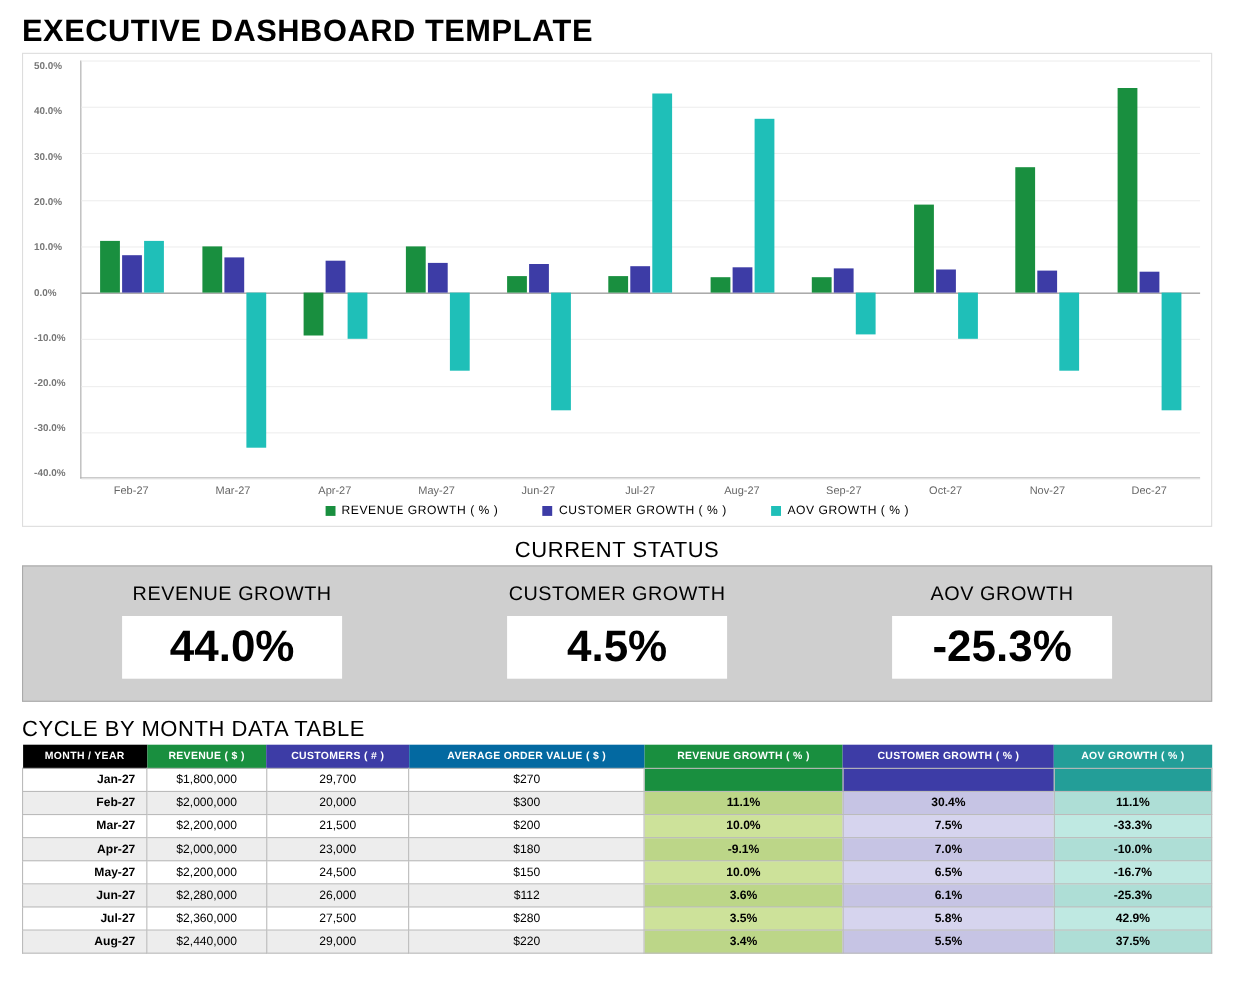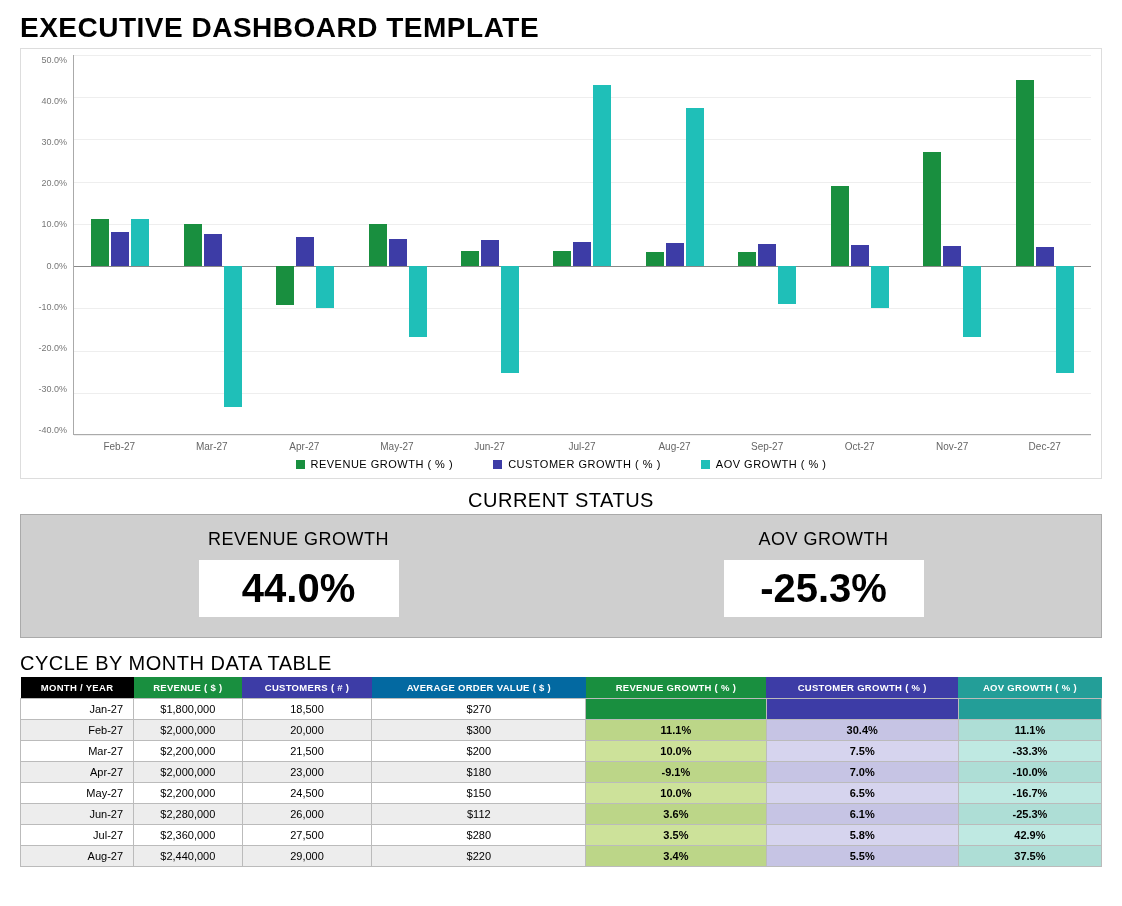--- a/index.html
+++ b/index.html
@@ -20,24 +20,25 @@
   .chart-section { border: 1px solid #ddd; padding: 6px 10px 8px 10px; }
   .chart-title { text-align: center; font-size: 18px; letter-spacing: 0.5px; margin-bottom: 4px; }
 
   .chart-wrap { display: flex; }
   .y-axis {
     display: flex;
     flex-direction: column;
     justify-content: space-between;
     font-size: 9px;
     color: #777;
-    text-align: right;
+    text-align: left;
     padding-right: 6px;
     width: 42px;
     height: 380px;
+    font-weight: bold;
   }
   .plot {
     position: relative;
     flex: 1;
     height: 380px;
     border-left: 1px solid #aaa;
     border-bottom: 1px solid #aaa;
   }
   .gridline {
     position: absolute;
@@ -143,21 +144,21 @@
   table.data th.rg { background:#198f3f; }
   table.data th.cg { background:#3d3ca6; }
   table.data th.ag { background:#239e98; }
   table.data td {
     border: 1px solid #bbb;
     padding: 4px 6px;
     text-align: center;
     background: #fff;
   }
   table.data tr.even td { background:#ededed; }
-  table.data td.month { font-weight:400; text-align:right; padding-right:10px; }
+  table.data td.month { font-weight:700; text-align:right; padding-right:10px; }
   table.data td.rg { background:#cde29a; font-weight:700; }
   table.data tr.even td.rg { background:#bcd688; }
   table.data td.cg { background:#d6d4ee; font-weight:700; }
   table.data tr.even td.cg { background:#c6c4e4; }
   table.data td.ag { background:#bfe9e2; font-weight:700; }
   table.data tr.even td.ag { background:#aeded6; }
   table.data td.blank-rg { background:#198f3f; }
   table.data td.blank-cg { background:#3d3ca6; }
   table.data td.blank-ag { background:#239e98; }
 </style>
@@ -281,20 +282,24 @@
   </div>
 </div>
 
 <div class="status-title">CURRENT STATUS</div>
 <div class="status-panel">
   <div class="status-card">
     <div class="label">REVENUE GROWTH</div>
     <div class="value-box">44.0%</div>
   </div>
   <div class="status-card">
+    <div class="label">CUSTOMER GROWTH</div>
+    <div class="value-box">4.5%</div>
+  </div>
+  <div class="status-card">
     <div class="label">AOV GROWTH</div>
     <div class="value-box">-25.3%</div>
   </div>
 </div>
 
 <div class="table-title">CYCLE BY MONTH DATA TABLE</div>
 <table class="data">
   <thead>
     <tr>
       <th class="my">MONTH / YEAR</th>
@@ -303,21 +308,21 @@
       <th class="aov">AVERAGE ORDER VALUE  ( $ )</th>
       <th class="rg">REVENUE GROWTH  ( % )</th>
       <th class="cg">CUSTOMER GROWTH  ( % )</th>
       <th class="ag">AOV GROWTH  ( % )</th>
     </tr>
   </thead>
   <tbody id="table-body">
       <tr>
         <td class="month">Jan-27</td>
         <td>$1,800,000</td>
-        <td>18,500</td>
+        <td>29,700</td>
         <td>$270</td>
         <td class="blank-rg"></td>
         <td class="blank-cg"></td>
         <td class="blank-ag"></td>
       </tr>
       <tr class="even">
         <td class="month">Feb-27</td>
         <td>$2,000,000</td>
         <td>20,000</td>
         <td>$300</td>

